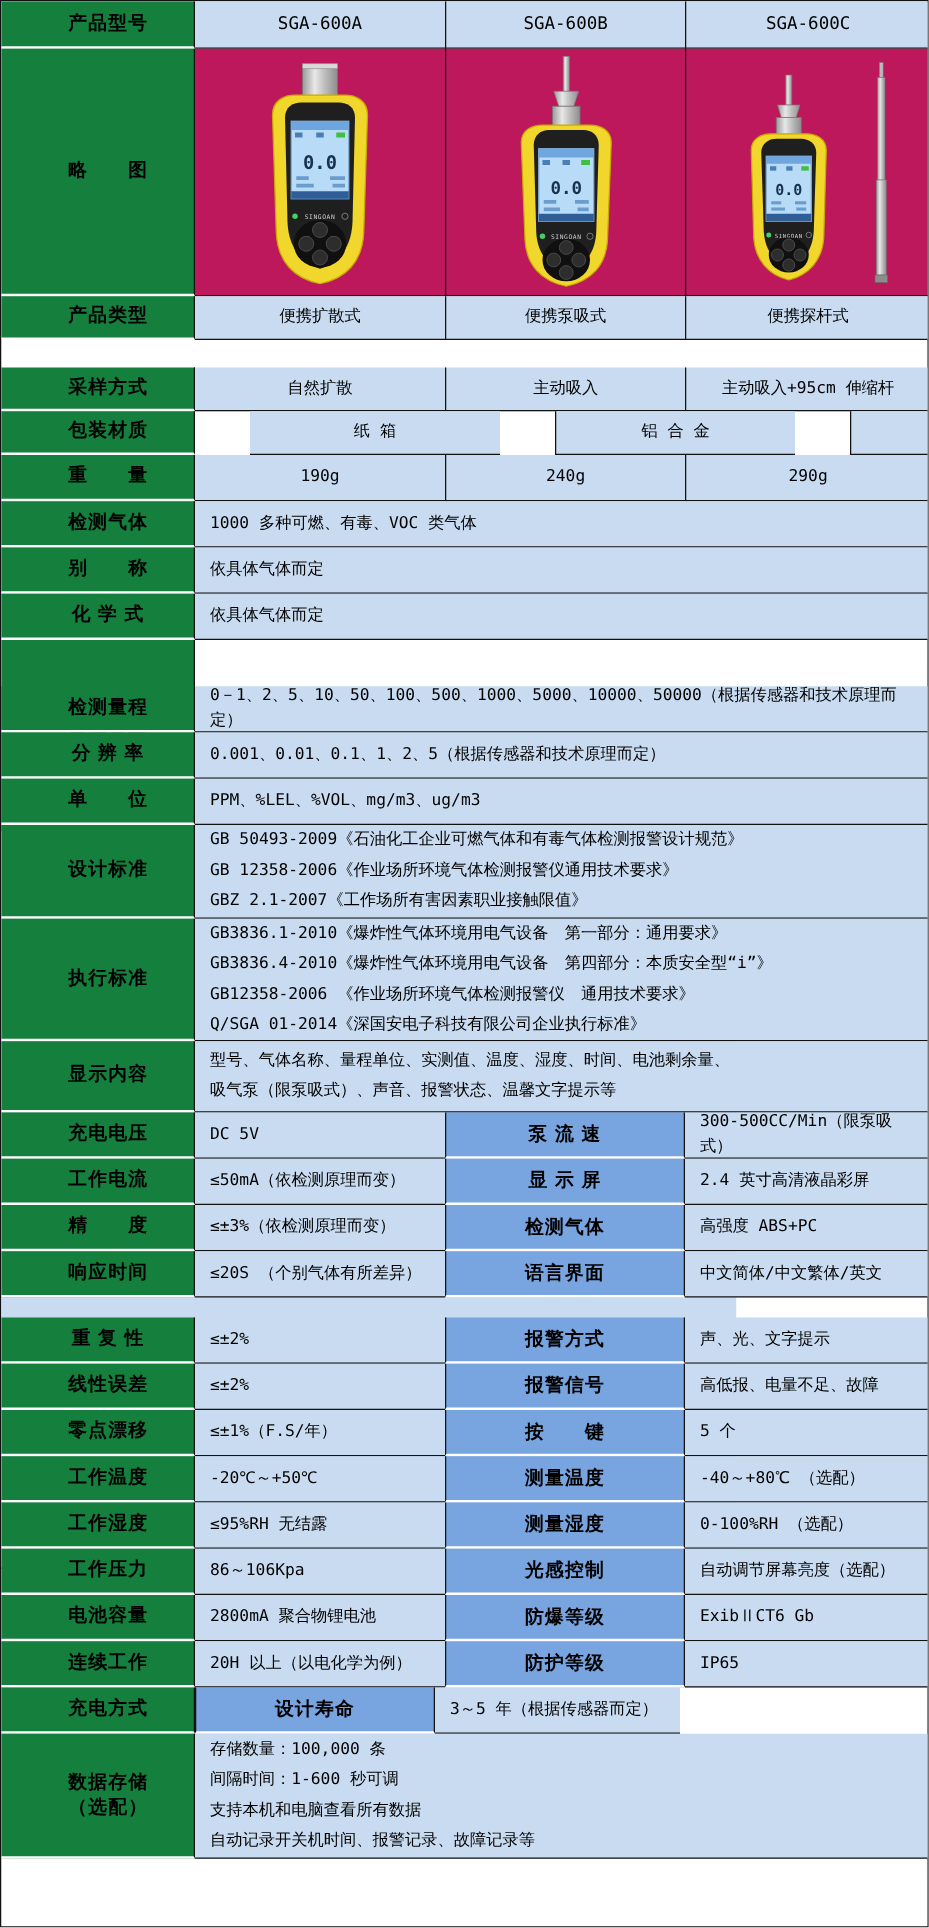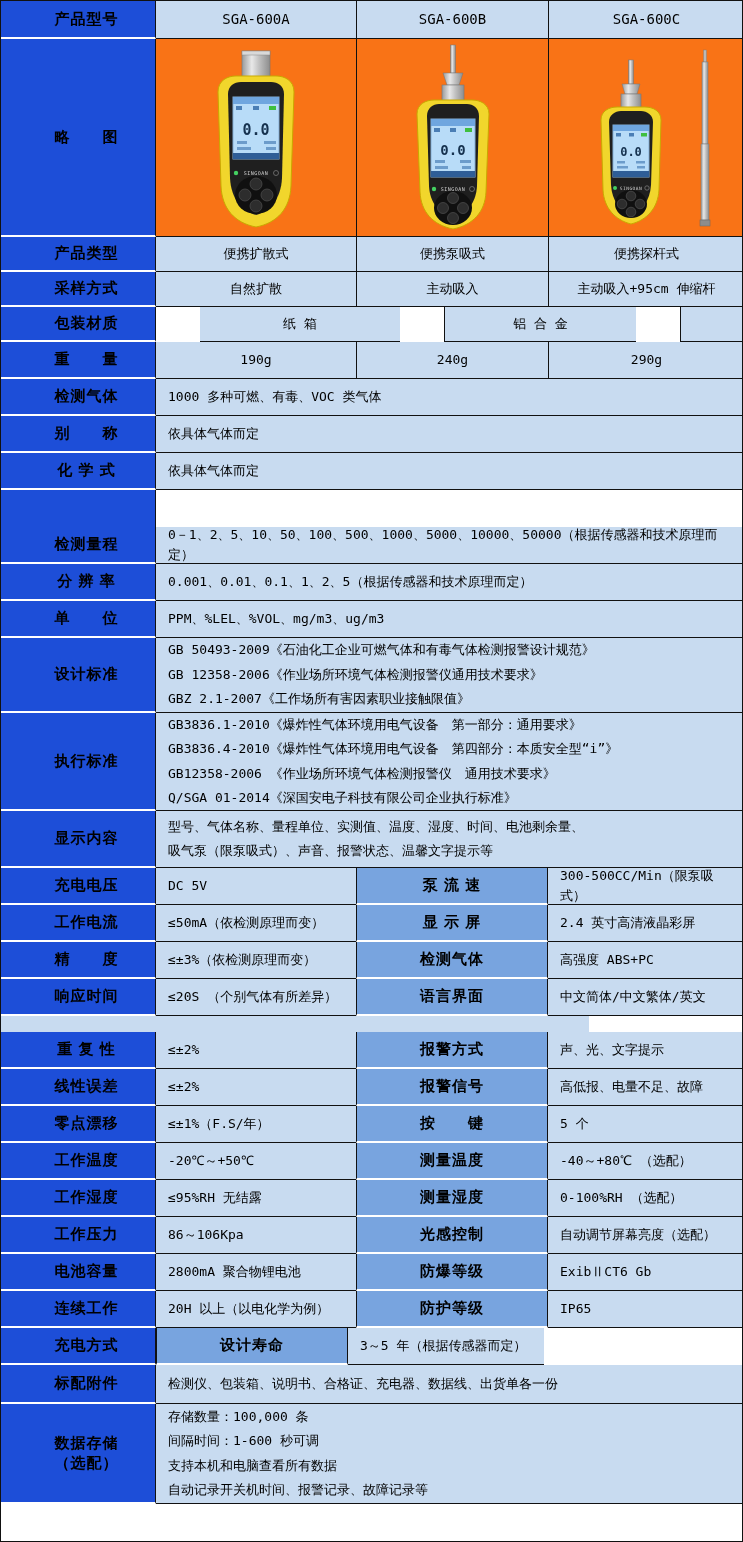--- a/index.html
+++ b/index.html
@@ -5,21 +5,21 @@
   html,body{margin:0;padding:0;background:#fff;}
   body{font-family:"Liberation Sans",sans-serif;color:#000;}
   .spec-table{
     width:743px;height:1542px;box-sizing:border-box;
     border:1px solid #111;background:#fff;overflow:hidden;
   }
   .row{display:flex;width:100%;box-sizing:border-box;}
   .cell{box-sizing:border-box;display:flex;align-items:center;justify-content:center;overflow:hidden;}
   
   .lcell{
-    width:155px;flex:0 0 155px;background:#1d4ed8;
+    width:155px;flex:0 0 155px;background:#15803d;
     border-right:1px solid #111;border-bottom:2px solid #fff;
     font-weight:bold;font-size:15px;letter-spacing:1px;
     text-align:left;white-space:pre-line;line-height:1.35;padding-left:17px;
   }
   .lcell2{
     width:192px;flex:0 0 192px;background:#78A4DF;
     border-left:1px solid #111;border-right:1px solid #111;border-bottom:2px solid #fff;
     font-weight:bold;font-size:15px;letter-spacing:1px;text-align:center;
   }
   
@@ -29,21 +29,21 @@
     text-align:center;white-space:pre-line;line-height:1.55;
   }
   .vcell.bl{border-left:1px solid #111;}
   .w200{width:200px;flex:0 0 200px;}
   .w192{width:192px;flex:0 0 192px;}
   .w196{width:196px;flex:0 0 196px;}
   .wfull{width:588px;flex:0 0 588px;}
   .left{justify-content:flex-start;text-align:left;padding-left:12px;padding-right:6px;}
   .mlines{line-height:24.5px;}
   
-  .sketch .vcell{background:#f97316;}
+  .sketch .vcell{background:#be185d;}
   .devbox{display:flex;align-items:center;justify-content:center;width:100%;height:100%;}
   svg text{font-family:"DejaVu Sans Mono",monospace;}
 </style>
 </head>
 <body>
 
 <div class="spec-table">
 
   <div class="row" style="height:38px">
     <div class="cell lcell">产品型号</div>
@@ -180,21 +180,21 @@
     </div>
   </div>
 
   <div id="gen-rows">
       <div class="row" style="height: 35px;">
         <div class="cell lcell">产品类型</div>
         <div class="cell vcell w200">便携扩散式</div>
         <div class="cell vcell w192 bl">便携泵吸式</div>
         <div class="cell vcell w196 bl">便携探杆式</div>
       </div>
-      <div class="row" style="height: 35px;">
+      <div class="row" style="height: 35px; margin-top: 22px;">
         <div class="cell lcell">采样方式</div>
         <div class="cell vcell w200">自然扩散</div>
         <div class="cell vcell w192 bl">主动吸入</div>
         <div class="cell vcell w196 bl">主动吸入+95cm 伸缩杆</div>
       </div>
       <div class="row" style="height: 35px; gap: 44px;">
         <div class="cell lcell">包装材质</div>
         <div class="cell vcell w200">纸 箱</div>
         <div class="cell vcell w192 bl">铝 合 金</div>
         <div class="cell vcell w196 bl">铝 合 金</div>
@@ -320,24 +320,20 @@
       <div class="row" style="height: 37px;">
         <div class="cell lcell">连续工作</div>
         <div class="cell vcell w200 left">20H 以上（以电化学为例）</div>
         <div class="cell lcell2">防护等级</div>
         <div class="cell vcell w196 left">IP65</div>
       </div>
       <div class="row" style="height: 37px;">
         <div class="cell lcell">充电方式</div>
         <div class="cell lcell2">设计寿命</div>
         <div class="cell vcell w196 left">3～5 年（根据传感器而定）</div>
-      </div>
-      <div class="row" style="height: 39px;">
-        <div class="cell lcell">标配附件</div>
-        <div class="cell vcell wfull left">检测仪、包装箱、说明书、合格证、充电器、数据线、出货单各一份</div>
       </div>
       <div class="row" style="height: 100px;">
         <div class="cell lcell">数据存储
 （选配）</div>
         <div class="cell vcell wfull left mlines">存储数量：100,000 条
 间隔时间：1-600 秒可调
 支持本机和电脑查看所有数据
 自动记录开关机时间、报警记录、故障记录等</div>
       </div>
     </div>

